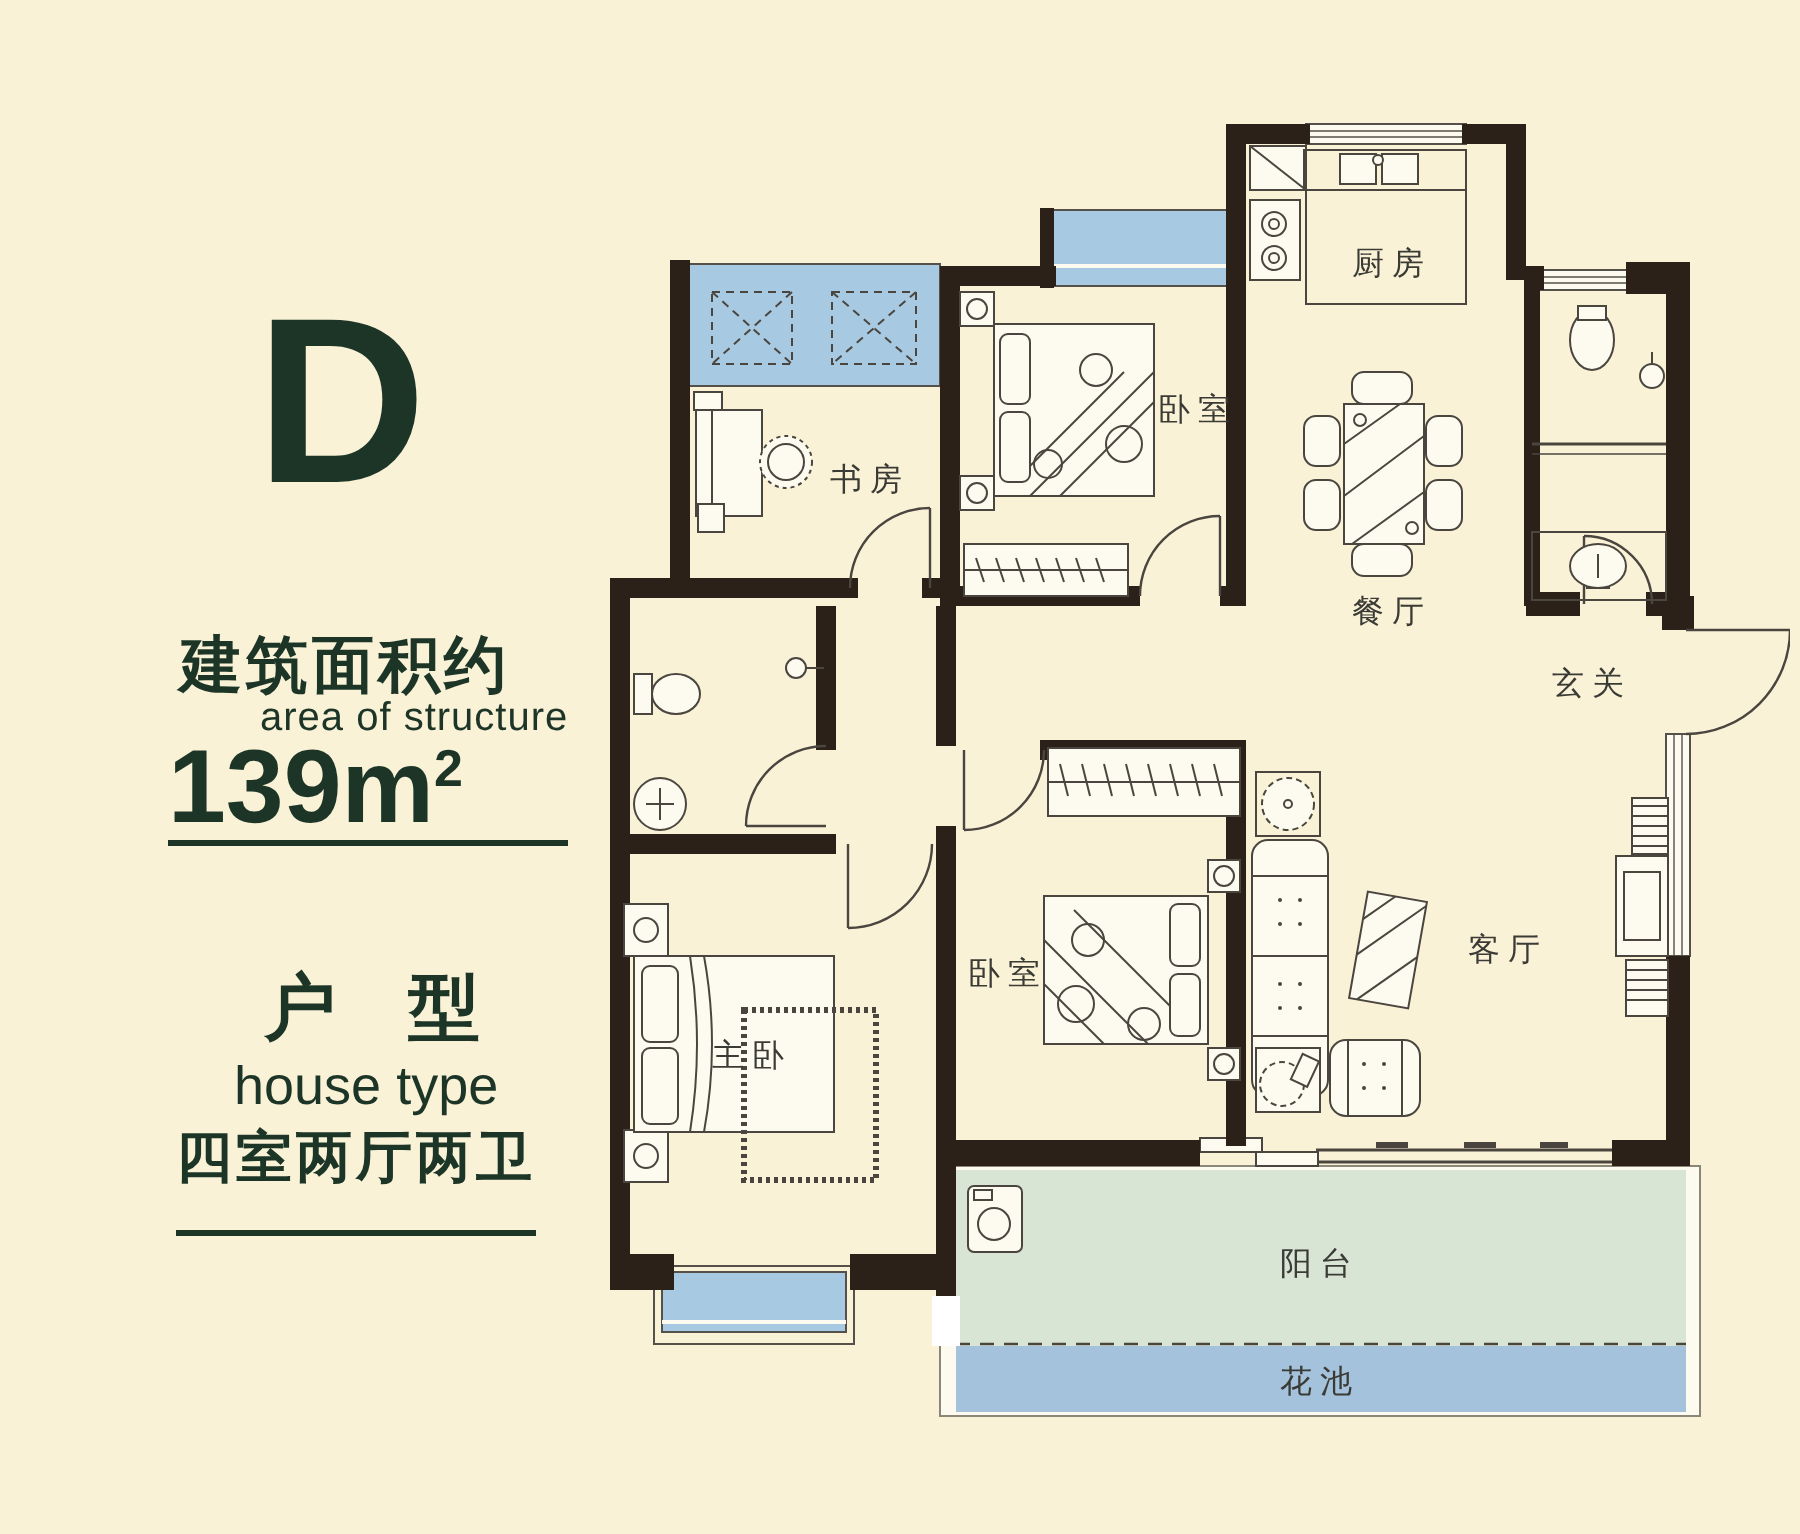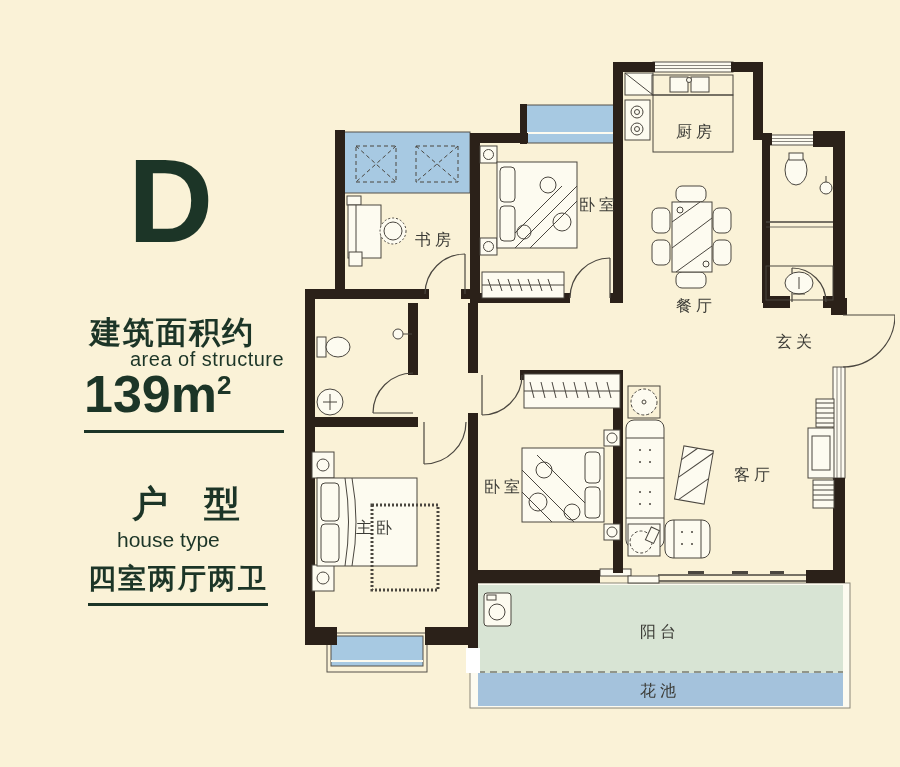--- a/index.html
+++ b/index.html
@@ -10,27 +10,27 @@
     color:#1C3527;
   }
   .abs{position:absolute;}
   
   .type-letter{
     left:128px;top:142px;font-size:118px;line-height:1;font-weight:900;
     letter-spacing:0;color:#1C3527;
   }
   .area-title-zh{left:90px;top:312px;font-size:31px;font-weight:900;letter-spacing:2px;text-align:right;}
   .area-title-en{left:93px;top:348px;font-size:20px;font-weight:500;letter-spacing:.5px;margin-left:37px;}
-  .area-value-wrap{left:84px;top:368px;width:200px;border-bottom:3px solid #1C3527;padding-bottom:10px;}
+  .area-value-wrap{left:84px;top:368px;width:200px;border-bottom:3px solid #1C3527;padding-bottom:0;}
   .area-value{font-size:52px;font-weight:800;line-height:1;}
   .area-sup{font-size:26px;font-weight:800;vertical-align:18px;}
   .type-title-zh{left:132px;top:480px;font-size:36px;font-weight:900;}
-  .type-title-en{left:117px;top:528px;font-size:21px;font-weight:500;}
+  .type-title-en{left:117px;top:528px;font-size:27px;font-weight:500;}
   .layout-summary{left:88px;top:560px;font-size:28px;font-weight:900;letter-spacing:2px;
-    border-bottom:3px solid #1C3527;padding-bottom:5px;}
+    border-bottom:3px solid #1C3527;padding-bottom:17px;}
   
   svg{position:absolute;left:275px;top:25px;}
   svg text{font-family:"Liberation Sans","DejaVu Sans",sans-serif;fill:#3B3B36;}
 </style>
 </head>
 <body>
 
 <div class="abs type-letter">D</div>
 <div class="abs area-title-zh">建筑面积约</div>
 <div class="abs area-title-en">area of structure</div>

